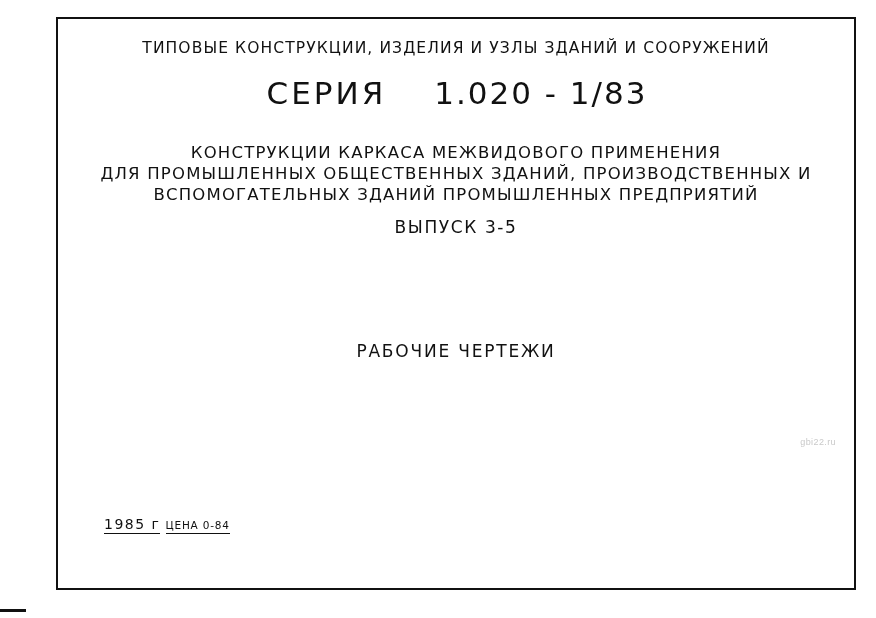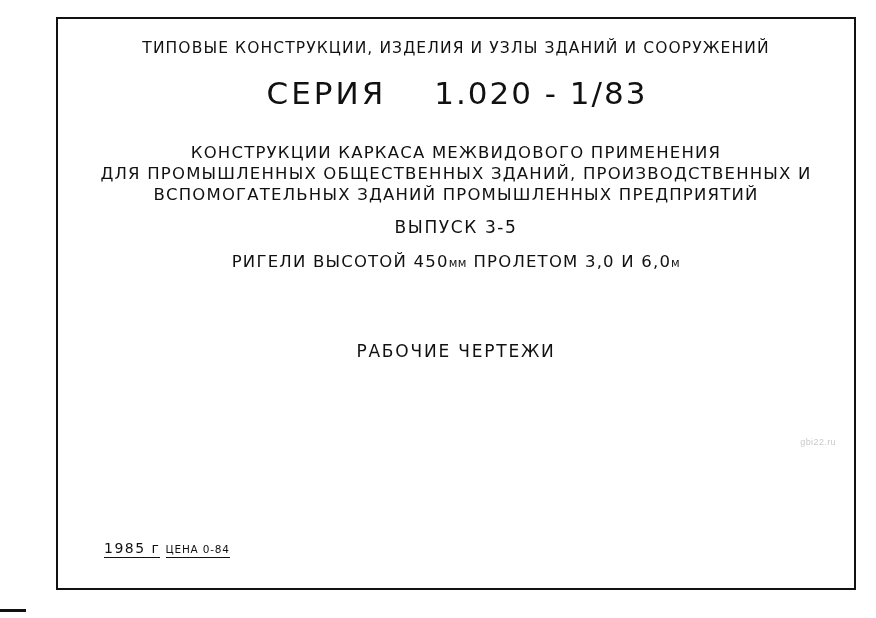--- a/index.html
+++ b/index.html
@@ -90,21 +90,21 @@
     left: 0;
     right: 0;
     top: 322px;
     font-size: 17px;
     letter-spacing: 1.8px;
   }
   
   #year-block {
     position: absolute;
     left: 46px;
-    bottom: 30px;
+    bottom: 54px;
     text-align: left;
   }
   #year {
     font-size: 14px;
     letter-spacing: 1.5px;
     color: #111111;
     padding-bottom: 1px;
     border-bottom: 1.5px solid #111111;
     display: inline-block;
     line-height: 16px;
@@ -154,23 +154,20 @@
 
     <div id="block-constr">
       <div class="txt">КОНСТРУКЦИИ КАРКАСА МЕЖВИДОВОГО ПРИМЕНЕНИЯ</div>
       <div class="txt">ДЛЯ ПРОМЫШЛЕННЫХ ОБЩЕСТВЕННЫХ ЗДАНИЙ, ПРОИЗВОДСТВЕННЫХ И</div>
       <div class="txt">ВСПОМОГАТЕЛЬНЫХ ЗДАНИЙ ПРОМЫШЛЕННЫХ ПРЕДПРИЯТИЙ</div>
     </div>
 
     <div class="txt" id="issue">ВЫПУСК 3-5</div>
 
     <div id="block-rigels">
-      <div class="txt">
-        <span>РИГЕЛИ ВЫСОТОЙ 450</span><span class="small-unit">мм</span><span> ПРОЛЕТОМ 3,0 И 6,0</span><span class="small-unit">м</span>
-      </div>
     </div>
 
     <div class="txt" id="working">РАБОЧИЕ ЧЕРТЕЖИ</div>
 
     <div id="year-block">
       <div id="year">1985 г</div>
       <div id="price">ЦЕНА 0-84</div>
     </div>
 
     <div id="watermark">gbi22.ru</div>

